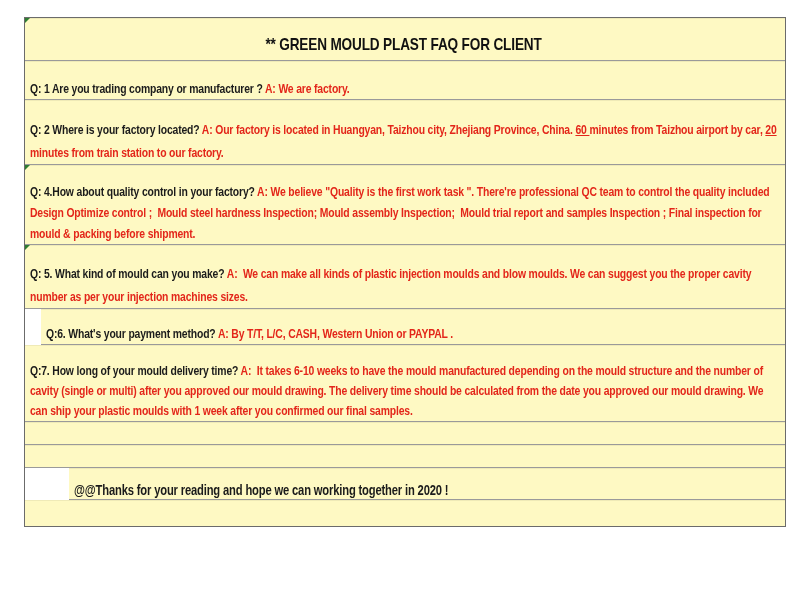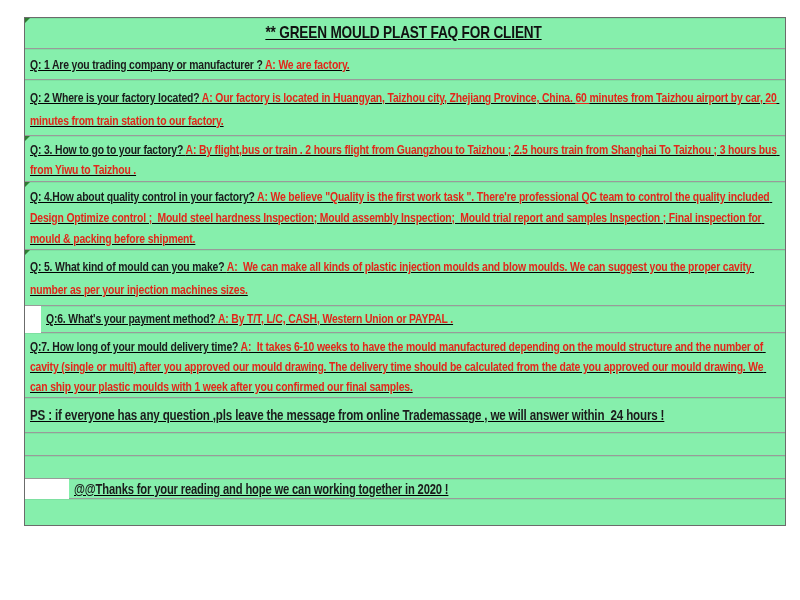--- a/index.html
+++ b/index.html
@@ -9,21 +9,21 @@
     position:relative;
   }
   .sheet{
     position:absolute;left:24px;top:17px;width:762px;
     border:1px solid var(--outer,#6b6b6b);background:#fff;box-sizing:border-box;
   }
   .row{
     position:relative;box-sizing:border-box;
     border-bottom:1px solid var(--grid,#9a9a9a);
     box-shadow:inset 0 1px 0 rgba(0,0,0,0.06);
-    padding:0 8px 0 5px;background:#86efac;text-decoration:underline;
+    padding:12px 8px 0 5px;background:#fef9c3;
   }
   .row:last-child{border-bottom:none;}
   .txt{
     width:125%;transform:scaleX(0.8);transform-origin:0 0;
     letter-spacing:-0.2px;font-size:13px;box-sizing:border-box;
   }
   .title-txt{text-align:center;color:#111;}
   .q{color:var(--question,#1b1b1b);}
   .a{color:var(--answer,#e3261a);white-space:pre-wrap;}
   .qspan{white-space:pre-wrap;}
@@ -42,40 +42,33 @@
     <div class="row kind-title" style="min-height: 30px;">
       <div class="txt title-txt" style="line-height: 30px; font-size: 17px; padding-top: 0px;">** GREEN MOULD PLAST FAQ FOR CLIENT</div>
       <span class="corner"></span>
     </div>
     <div class="row kind-qa" style="min-height: 31px;">
       <div class="txt" style="line-height: 20px; padding-top: 6px;"><span class="q qspan">Q: 1 Are you trading company or manufacturer ? </span><span class="a">A: We are factory.</span></div>
     </div>
     <div class="row kind-qa" style="min-height: 56px;">
       <div class="txt" style="line-height: 23px; padding-top: 6px;"><span class="q qspan">Q: 2 Where is your factory located? </span><span class="a">A: Our factory is located in Huangyan, Taizhou city, Zhejiang Province, China. </span><span class="a u">60 </span><span class="a">minutes from Taizhou airport by car, </span><span class="a u">20</span><span class="a"> minutes from train station to our factory.</span></div>
     </div>
-    <div class="row kind-qa" style="min-height: 46px;">
-      <div class="txt" style="line-height: 20px; padding-top: 4px;"><span class="q qspan">Q: 3. How to go to your factory? </span><span class="a">A: By flight,bus or train . 2 hours flight from Guangzhou to Taizhou ; 2.5 hours train from Shanghai To Taizhou ; 3 hours bus from Yiwu to Taizhou .</span></div>
-      <span class="corner"></span>
-    </div>
     <div class="row kind-qa" style="min-height: 68px;">
       <div class="txt" style="line-height: 21px; padding-top: 4px;"><span class="q qspan">Q: 4.How about quality control in your factory? </span><span class="a">A: We believe "Quality is the first work task ". There're professional QC team to control the quality included Design Optimize control ;  Mould steel hardness Inspection; Mould assembly Inspection;  Mould trial report and samples Inspection ; Final inspection for mould &amp; packing before shipment.</span></div>
       <span class="corner"></span>
     </div>
     <div class="row kind-qa" style="min-height: 56px;">
       <div class="txt" style="line-height: 23px; padding-top: 5px;"><span class="q qspan">Q: 5. What kind of mould can you make? </span><span class="a">A:  We can make all kinds of plastic injection moulds and blow moulds. We can suggest you the proper cavity number as per your injection machines sizes.</span></div>
       <span class="corner"></span>
     </div>
     <div class="row kind-qa" style="min-height: 27px; margin-left: 16px;">
       <div class="txt" style="line-height: 20px; padding-top: 3px;"><span class="q qspan">Q:6. What's your payment method? </span><span class="a">A: By T/T, L/C, CASH, Western Union or PAYPAL .</span></div>
     </div>
     <div class="row kind-qa" style="min-height: 64px;">
       <div class="txt" style="line-height: 20px; padding-top: 4px;"><span class="q qspan">Q:7. How long of your mould delivery time? </span><span class="a">A:  It takes 6-10 weeks to have the mould manufactured depending on the mould structure and the number of cavity (single or multi) after you approved our mould drawing. The delivery time should be calculated from the date you approved our mould drawing. We can ship your plastic moulds with 1 week after you confirmed our final samples.</span></div>
-    </div>
-    <div class="row kind-note" style="min-height: 35px;">
-      <div class="txt note-txt" style="line-height: 24px; font-size: 14.5px; padding-top: 5px;">PS : if everyone has any question ,pls leave the message from online Trademassage , we will answer within  24 hours !</div>
     </div>
     <div class="row kind-empty" style="min-height: 23px;">
       <div class="txt" style="padding-top: 0px;"></div>
     </div>
     <div class="row kind-empty" style="min-height: 23px;">
       <div class="txt" style="padding-top: 0px;"></div>
     </div>
     <div class="row kind-note2" style="min-height: 20px; margin-left: 44px;">
       <div class="txt note-txt" style="line-height: 18px; font-size: 14px; padding-top: 1px;">@@Thanks for your reading and hope we can working together in 2020 !</div>
     </div>

